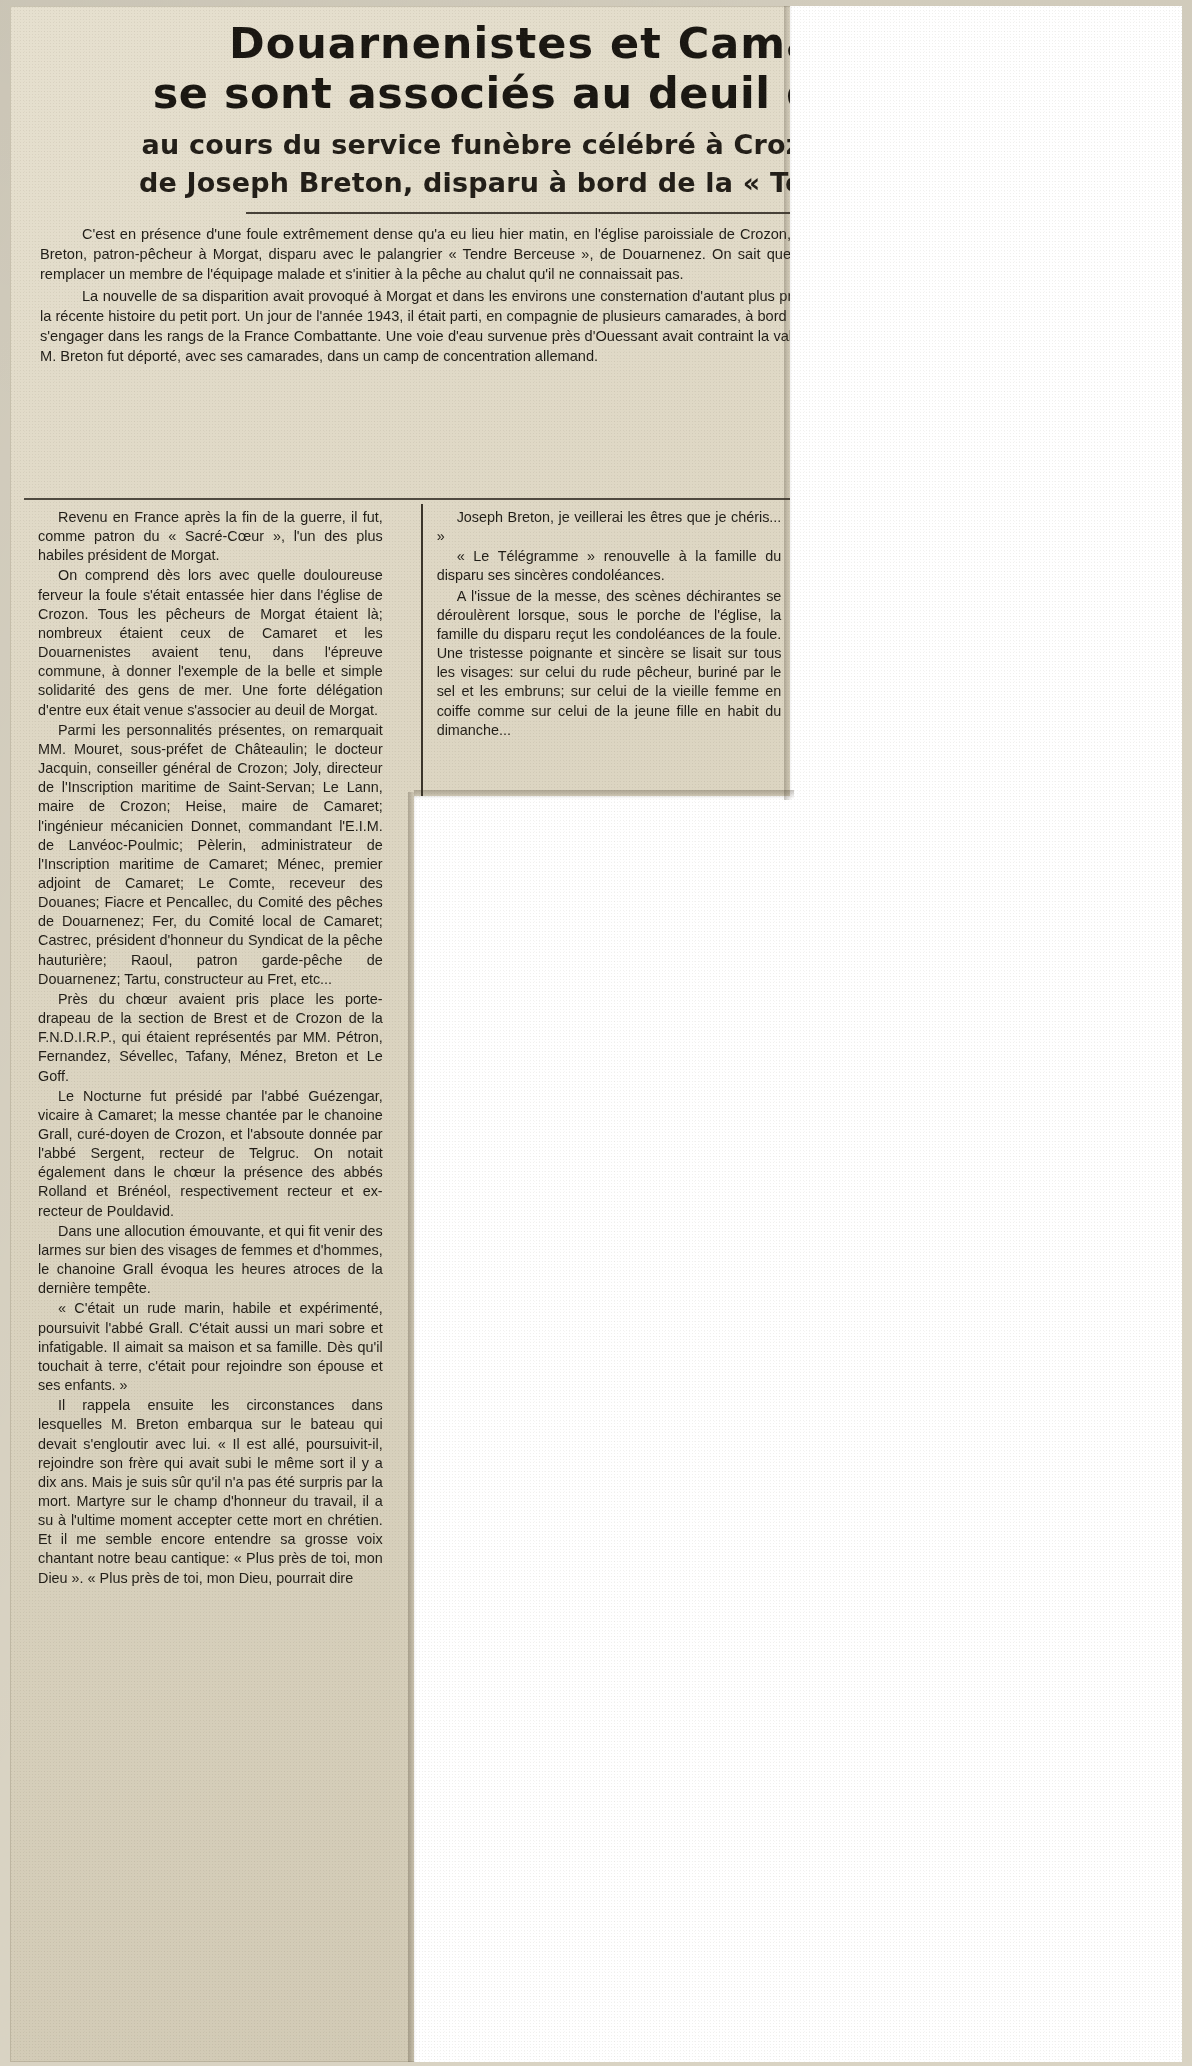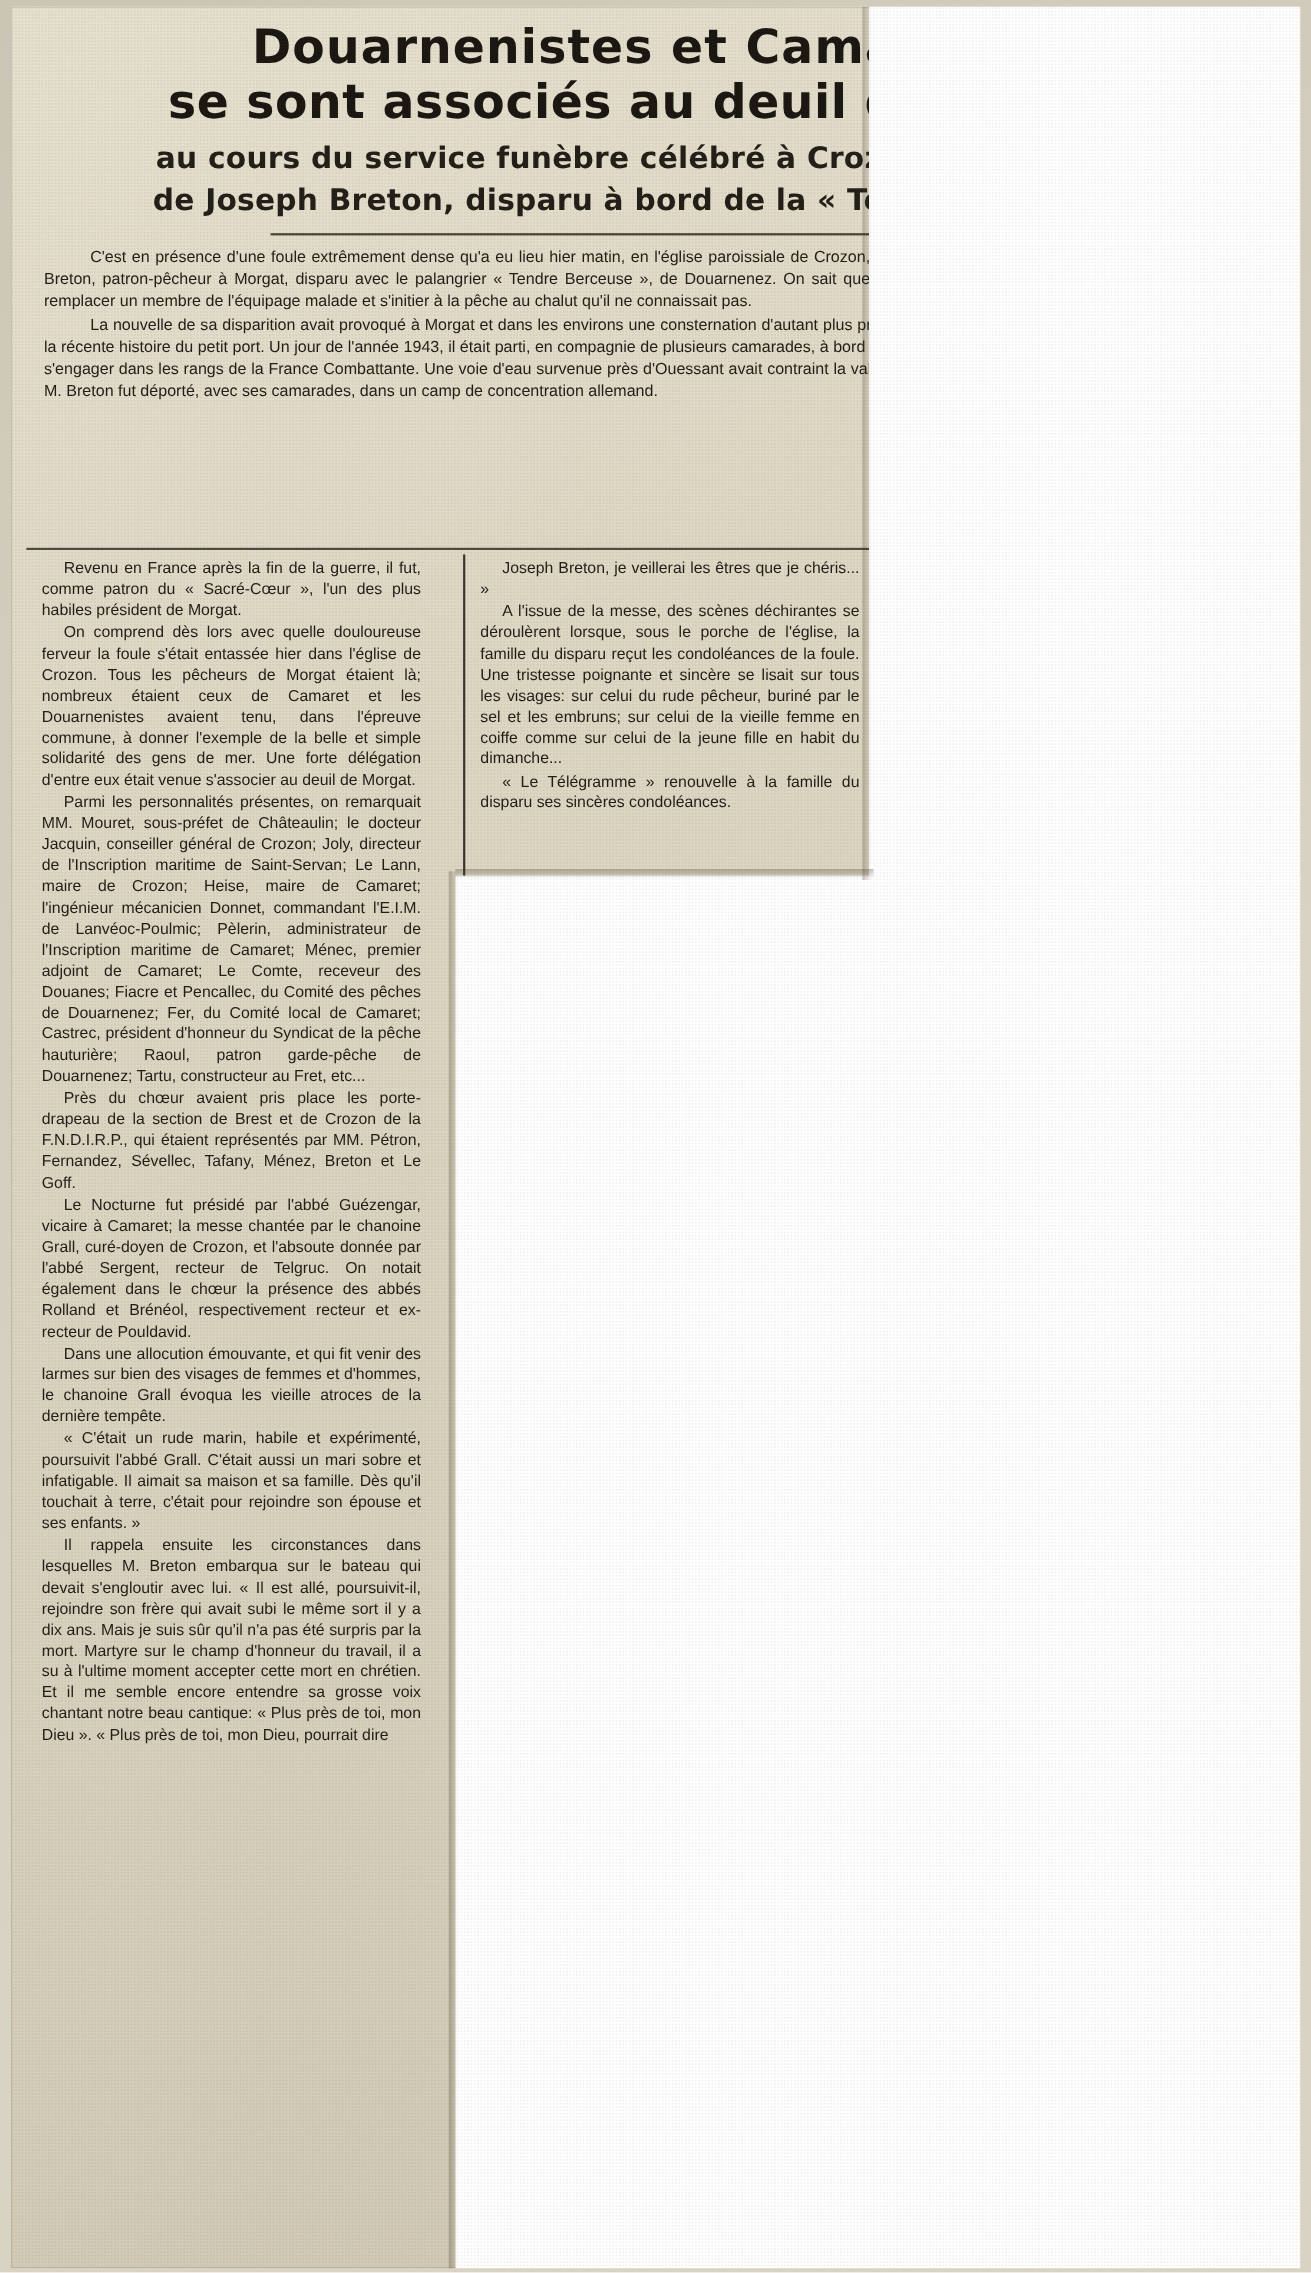--- a/index.html
+++ b/index.html
@@ -216,28 +216,28 @@
 
     <div class="divider-h"></div>
 
     <div class="columns">
       <div class="col col-1">
         <p>Revenu en France après la fin de la guerre, il fut, comme patron du « Sacré-Cœur », l'un des plus habiles président de Morgat.</p>
         <p>On comprend dès lors avec quelle douloureuse ferveur la foule s'était entassée hier dans l'église de Crozon. Tous les pêcheurs de Morgat étaient là; nombreux étaient ceux de Camaret et les Douarnenistes avaient tenu, dans l'épreuve commune, à donner l'exemple de la belle et simple solidarité des gens de mer. Une forte délégation d'entre eux était venue s'associer au deuil de Morgat.</p>
         <p>Parmi les personnalités présentes, on remarquait MM. Mouret, sous-préfet de Châteaulin; le docteur Jacquin, conseiller général de Crozon; Joly, directeur de l'Inscription maritime de Saint-Servan; Le Lann, maire de Crozon; Heise, maire de Camaret; l'ingénieur mécanicien Donnet, commandant l'E.I.M. de Lanvéoc-Poulmic; Pèlerin, administrateur de l'Inscription maritime de Camaret; Ménec, premier adjoint de Camaret; Le Comte, receveur des Douanes; Fiacre et Pencallec, du Comité des pêches de Douarnenez; Fer, du Comité local de Camaret; Castrec, président d'honneur du Syndicat de la pêche hauturière; Raoul, patron garde-pêche de Douarnenez; Tartu, constructeur au Fret, etc...</p>
         <p>Près du chœur avaient pris place les porte-drapeau de la section de Brest et de Crozon de la F.N.D.I.R.P., qui étaient représentés par MM. Pétron, Fernandez, Sévellec, Tafany, Ménez, Breton et Le Goff.</p>
         <p>Le Nocturne fut présidé par l'abbé Guézengar, vicaire à Camaret; la messe chantée par le chanoine Grall, curé-doyen de Crozon, et l'absoute donnée par l'abbé Sergent, recteur de Telgruc. On notait également dans le chœur la présence des abbés Rolland et Brénéol, respectivement recteur et ex-recteur de Pouldavid.</p>
-        <p>Dans une allocution émouvante, et qui fit venir des larmes sur bien des visages de femmes et d'hommes, le chanoine Grall évoqua les vieille atroces de la dernière tempête.</p>
+        <p>Dans une allocution émouvante, et qui fit venir des larmes sur bien des visages de femmes et d'hommes, le chanoine Grall évoqua les heures atroces de la dernière tempête.</p>
         <p>« C'était un rude marin, habile et expérimenté, poursuivit l'abbé Grall. C'était aussi un mari sobre et infatigable. Il aimait sa maison et sa famille. Dès qu'il touchait à terre, c'était pour rejoindre son épouse et ses enfants. »</p>
         <p>Il rappela ensuite les circonstances dans lesquelles M. Breton embarqua sur le bateau qui devait s'engloutir avec lui. « Il est allé, poursuivit-il, rejoindre son frère qui avait subi le même sort il y a dix ans. Mais je suis sûr qu'il n'a pas été surpris par la mort. Martyre sur le champ d'honneur du travail, il a su à l'ultime moment accepter cette mort en chrétien. Et il me semble encore entendre sa grosse voix chantant notre beau cantique: « Plus près de toi, mon Dieu ». « Plus près de toi, mon Dieu, pourrait dire</p>
       </div>
       <div class="col col-2">
         <p>Joseph Breton, je veillerai les êtres que je chéris... »</p>
+        <p>« Le Télégramme » renouvelle à la famille du disparu ses sincères condoléances.</p>
         <p>A l'issue de la messe, des scènes déchirantes se déroulèrent lorsque, sous le porche de l'église, la famille du disparu reçut les condoléances de la foule. Une tristesse poignante et sincère se lisait sur tous les visages: sur celui du rude pêcheur, buriné par le sel et les embruns; sur celui de la vieille femme en coiffe comme sur celui de la jeune fille en habit du dimanche...</p>
-        <p>« Le Télégramme » renouvelle à la famille du disparu ses sincères condoléances.</p>
       </div>
       <div class="col col-3"></div>
     </div>
 
     <div class="cutout-right"></div>
     <div class="cutout-mid"></div>
     <div class="cutout-lower"></div>
 
     <div class="edge-shadow edge-v"></div>
     <div class="edge-shadow edge-v2"></div>

